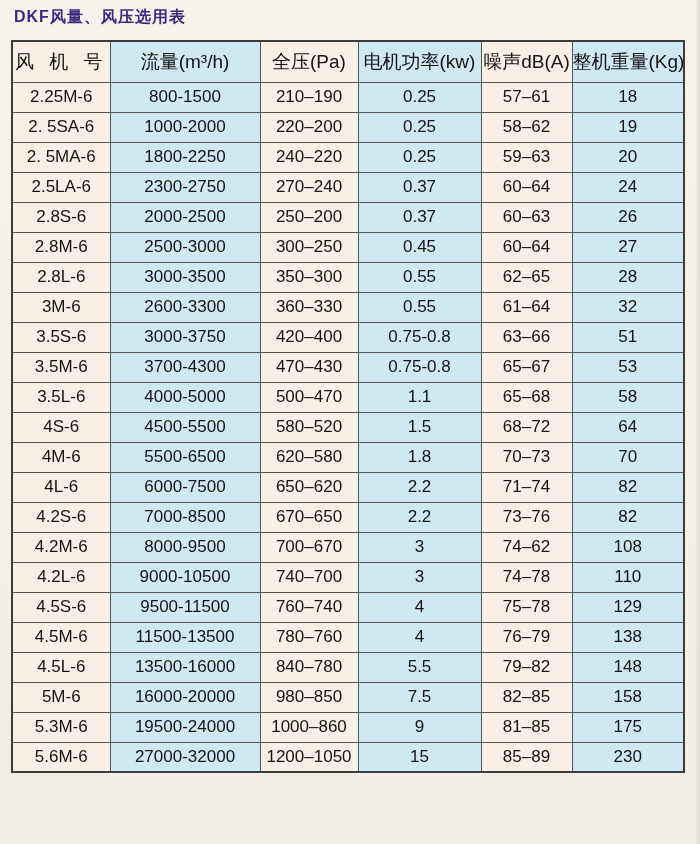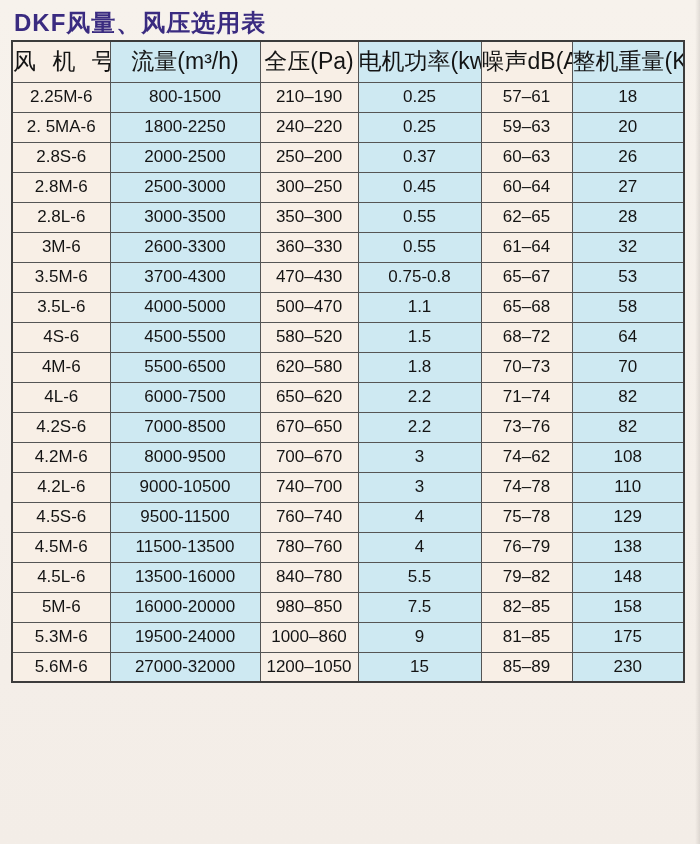--- a/index.html
+++ b/index.html
@@ -13,21 +13,21 @@
   .page {
     width: 700px;
     height: 844px;
     position: relative;
     background: linear-gradient(180deg, #f7f2ec 0%, #f5efe9 60%, #f3ede7 100%);
   }
   .doc-title {
     position: absolute;
     left: 14px;
     top: 7px;
-    font-size: 24px;
+    font-size: 16px;
     font-weight: bold;
     color: #3a2b80;
     letter-spacing: 1px;
   }
   table.spec-table {
     position: absolute;
     left: 11px;
     top: 40px;
     width: 672px;
     border-collapse: collapse;
@@ -38,21 +38,21 @@
   table.spec-table td {
     border: 1px solid #555;
     text-align: center;
     vertical-align: middle;
     color: #141414;
     white-space: nowrap;
     overflow: hidden;
   }
   table.spec-table th {
     height: 41px;
-    font-size: 23px;
+    font-size: 19px;
     font-weight: normal;
   }
   table.spec-table td {
     height: 30px;
     font-size: 17px;
   }
   .cream { background: #f8efe6; }
   .blue  { background: #cee9f2; }
   th.fan-col { letter-spacing: 5px; }
   
@@ -102,28 +102,44 @@
     <tbody>
         <tr>
           <td class="cream">2.25M-6</td>
           <td class="blue">800-1500</td>
           <td class="cream">210–190</td>
           <td class="blue">0.25</td>
           <td class="cream">57–61</td>
           <td class="blue">18</td>
         </tr>
         <tr>
+          <td class="cream">2. 5SA-6</td>
+          <td class="blue">1000-2000</td>
+          <td class="cream">220–200</td>
+          <td class="blue">0.25</td>
+          <td class="cream">58–62</td>
+          <td class="blue">19</td>
+        </tr>
+        <tr>
           <td class="cream">2. 5MA-6</td>
           <td class="blue">1800-2250</td>
           <td class="cream">240–220</td>
           <td class="blue">0.25</td>
           <td class="cream">59–63</td>
           <td class="blue">20</td>
         </tr>
         <tr>
+          <td class="cream">2.5LA-6</td>
+          <td class="blue">2300-2750</td>
+          <td class="cream">270–240</td>
+          <td class="blue">0.37</td>
+          <td class="cream">60–64</td>
+          <td class="blue">24</td>
+        </tr>
+        <tr>
           <td class="cream">2.8S-6</td>
           <td class="blue">2000-2500</td>
           <td class="cream">250–200</td>
           <td class="blue">0.37</td>
           <td class="cream">60–63</td>
           <td class="blue">26</td>
         </tr>
         <tr>
           <td class="cream">2.8M-6</td>
           <td class="blue">2500-3000</td>
@@ -142,20 +158,28 @@
         </tr>
         <tr>
           <td class="cream">3M-6</td>
           <td class="blue">2600-3300</td>
           <td class="cream">360–330</td>
           <td class="blue">0.55</td>
           <td class="cream">61–64</td>
           <td class="blue">32</td>
         </tr>
         <tr>
+          <td class="cream">3.5S-6</td>
+          <td class="blue">3000-3750</td>
+          <td class="cream">420–400</td>
+          <td class="blue">0.75-0.8</td>
+          <td class="cream">63–66</td>
+          <td class="blue">51</td>
+        </tr>
+        <tr>
           <td class="cream">3.5M-6</td>
           <td class="blue">3700-4300</td>
           <td class="cream">470–430</td>
           <td class="blue">0.75-0.8</td>
           <td class="cream">65–67</td>
           <td class="blue">53</td>
         </tr>
         <tr>
           <td class="cream">3.5L-6</td>
           <td class="blue">4000-5000</td>

